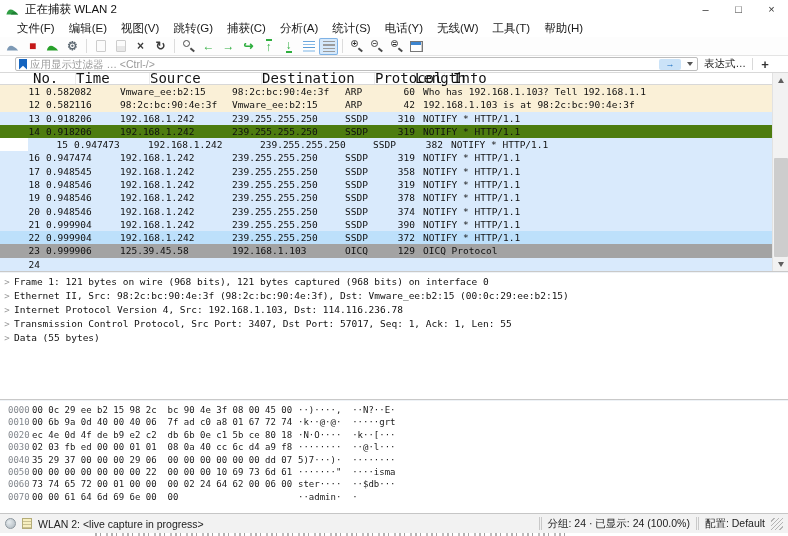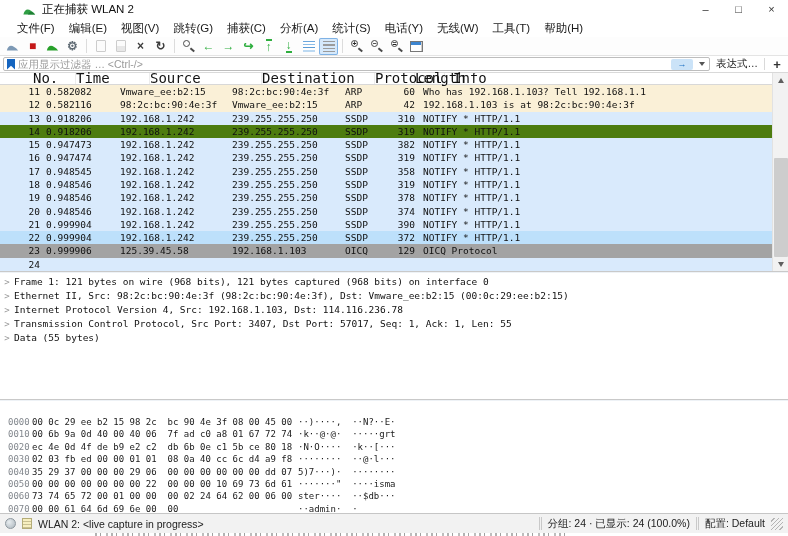--- a/index.html
+++ b/index.html
@@ -1,21 +1,21 @@
 <!DOCTYPE html>
 <html><head>
 <meta charset="utf-8">
 <style>
   html,body{margin:0;padding:0;background:#e8e8e8;}
   .window{width:788px;height:536px;position:relative;overflow:hidden;background:#fff;
     box-shadow:inset 0 0 0 1px #a9a9a9;font-family:"Liberation Sans",sans-serif;box-sizing:border-box;}
   *{box-sizing:border-box;}
 
   
-  .titlebar{height:19px;display:flex;align-items:center;gap:5px;padding-left:22px;background:#fff;}
+  .titlebar{height:19px;display:flex;align-items:center;gap:5px;padding-left:5px;background:#fff;}
   .apptitle{font-size:11.5px;color:#111;flex:0 0 auto;}
   .win-controls{margin-left:auto;display:flex;height:19px;}
   .win-btn{width:33px;height:19px;text-align:center;line-height:18px;font-size:11px;color:#333;}
 
   
   .menubar{height:18px;display:flex;align-items:center;font-size:11.5px;color:#1a1a1a;padding-left:10px;background:#fff;}
   .menu-item{padding:0 7px;line-height:18px;}
 
   
   .toolbar{height:19px;display:flex;align-items:center;gap:1px;padding:0 3px;border-bottom:1px solid #e4e4e4;background:#fdfdfd;}
@@ -28,21 +28,21 @@
   .pg{width:10px;height:12px;border:1px solid #cccccc;background:#fbfbfb;border-radius:1px;}
   .pg.save{background:linear-gradient(#fbfbfb 55%,#e7e7e7 55%);}
   .mg-c{position:absolute;left:4px;top:2px;width:7px;height:7px;border:1.5px solid #4a4a4a;border-radius:50%;}
   .mg-h{position:absolute;left:11px;top:11px;width:5px;height:1.5px;background:#4a4a4a;transform:rotate(40deg);}
   .mg-s{position:absolute;left:4px;top:2.5px;width:7px;height:7px;font-size:7px;line-height:7px;text-align:center;color:#222;font-weight:bold;}
   .str{width:12px;height:11px;background:repeating-linear-gradient(#9b9b9b 0 1.5px,transparent 1.5px 3.5px);}
   .str.color{background:repeating-linear-gradient(#6da7dd 0 1.5px,#fff 1.5px 3px,#8cbde8 3px 4.5px,#fff 4.5px 6px,#5b9bd5 6px 7.5px,#fff 7.5px 9px,#bcd9f2 9px 11px);}
   .tbl-box{width:13px;height:11px;border:1px solid #777;background:linear-gradient(#3d85d0 0 3px,#fff 3px);box-shadow:inset -1px 0 0 #ccc;}
 
   
-  .filterbar{height:17px;display:flex;align-items:center;padding:1px 3px;gap:4px;border-bottom:1px solid #d9d9d9;background:#fff;}
+  .filterbar{height:17px;display:flex;align-items:center;padding:1px 15px;gap:4px;border-bottom:1px solid #d9d9d9;background:#fff;}
   .filter-field{flex:1;height:14px;border:1px solid #bdbdbd;background:#fff;display:flex;align-items:center;gap:3px;padding:0 2px;border-radius:2px;}
   .bookmark{width:8px;height:11px;background:#1565c0;clip-path:polygon(0 0,100% 0,100% 100%,50% 65%,0 100%);margin-left:1px;flex:0 0 auto;}
   .filter-input{flex:1;border:none;outline:none;font-size:10.5px;color:#333;background:transparent;padding:0;height:12px;font-family:"Liberation Sans",sans-serif;}
   .filter-input::placeholder{color:#9a9a9a;}
   .apply-btn{width:22px;height:11px;background:#cbe3f8;border-radius:2px;color:#1b6fc2;font-weight:bold;font-size:9px;line-height:11px;text-align:center;flex:0 0 auto;}
   .caret-btn{width:11px;height:11px;display:flex;align-items:center;justify-content:center;flex:0 0 auto;}
   .caret-tri{width:0;height:0;border-left:3px solid transparent;border-right:3px solid transparent;border-top:4px solid #555;}
   .expr-label{font-size:10.5px;color:#222;padding:0 2px;}
   .vsep{width:1px;height:12px;background:#d9d9d9;}
   .add-btn{font-size:13px;color:#333;width:16px;text-align:center;font-weight:bold;}
@@ -71,21 +71,21 @@
   .sb-thumb{position:absolute;left:1px;width:14px;top:85px;height:99px;background:#cdcdcd;border-radius:1px;}
 
   .split{height:2px;background:#eef2f6;border-top:1px solid #c9c9c9;}
 
   
   .details{height:126px;background:#fff;padding-top:2px;font-family:"DejaVu Sans Mono",monospace;}
   .dline{height:14px;line-height:14px;font-size:9.5px;color:#101010;white-space:pre;overflow:hidden;}
   .d-exp{color:#9a9a9a;display:inline-block;width:14px;text-align:center;font-size:9px;}
 
   
-  .hexpane{height:112px;background:#fff;padding-top:15px;font-family:"DejaVu Sans Mono",monospace;}
+  .hexpane{height:112px;background:#fff;padding-top:3px;font-family:"DejaVu Sans Mono",monospace;}
   .hexrow{height:12.4px;line-height:12.4px;display:flex;font-size:9px;color:#1a1a1a;}
   .h-off{width:30px;padding-left:8px;color:#82878d;flex:0 0 auto;}
   .h-bytes{width:268px;white-space:pre;flex:0 0 auto;padding-left:2px;}
   .h-ascii{white-space:pre;}
 
   
   .statusbar{height:20px;background:#f2f2f2;border-top:1px solid #c6c6c6;display:flex;align-items:center;gap:6px;padding:0 5px;font-size:10.5px;color:#222;}
   .st-circle{width:11px;height:11px;border-radius:50%;background:radial-gradient(circle at 35% 35%,#e8edf0,#aab4bb);border:1px solid #8d979e;flex:0 0 auto;}
   .st-note{width:10px;height:11px;background:#f7efc0;border:1px solid #b4ac77;background-image:repeating-linear-gradient(rgba(0,0,0,0) 0 2px,#c9c092 2px 3px);flex:0 0 auto;}
   .flex1{flex:1;}
@@ -260,21 +260,21 @@
         </div>
         <div class="prow" style="background: #4d7c0f;">
           <span class="c-no">14</span>
           <span class="c-time">0.918206</span>
           <span class="c-src">192.168.1.242</span>
           <span class="c-dst">239.255.255.250</span>
           <span class="c-proto">SSDP</span>
           <span class="c-len">319</span>
           <span class="c-info">NOTIFY * HTTP/1.1</span>
         </div>
-        <div class="prow" style="background: rgb(217, 234, 252);">
+        <div class="prow" style="background: rgb(217, 234, 252); margin-left: 28px;">
           <span class="c-no">15</span>
           <span class="c-time">0.947473</span>
           <span class="c-src">192.168.1.242</span>
           <span class="c-dst">239.255.255.250</span>
           <span class="c-proto">SSDP</span>
           <span class="c-len">382</span>
           <span class="c-info">NOTIFY * HTTP/1.1</span>
         </div>
         <div class="prow" style="background: rgb(217, 234, 252);">
           <span class="c-no">16</span>

